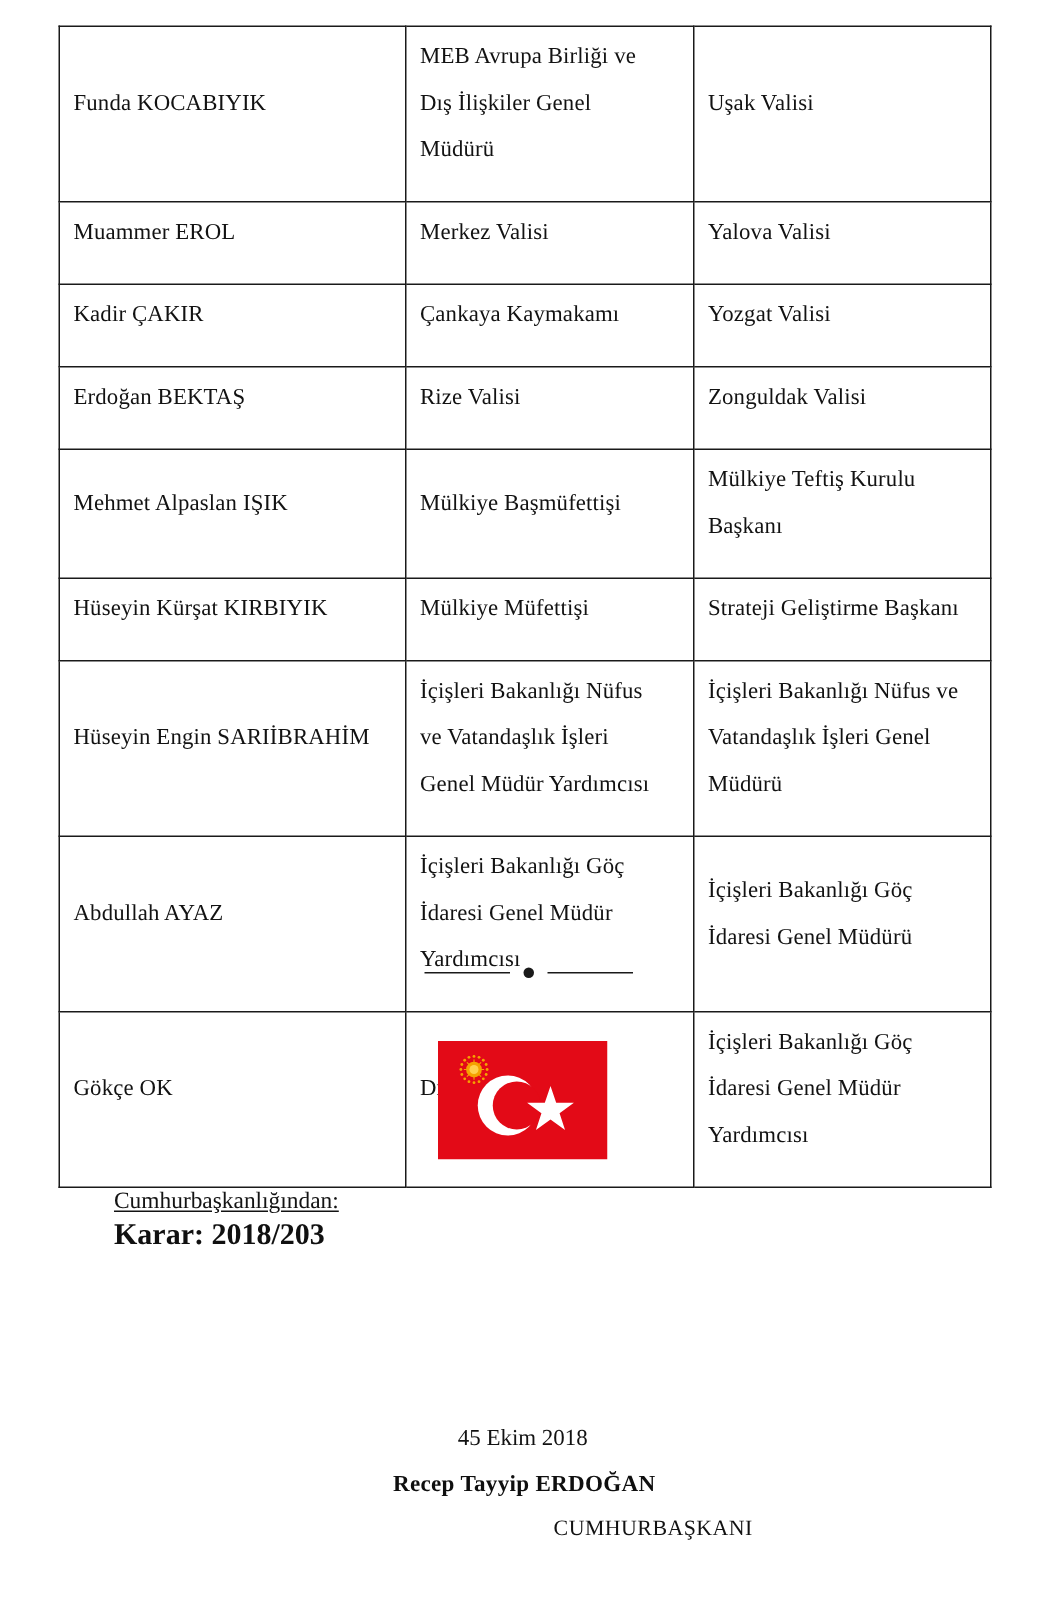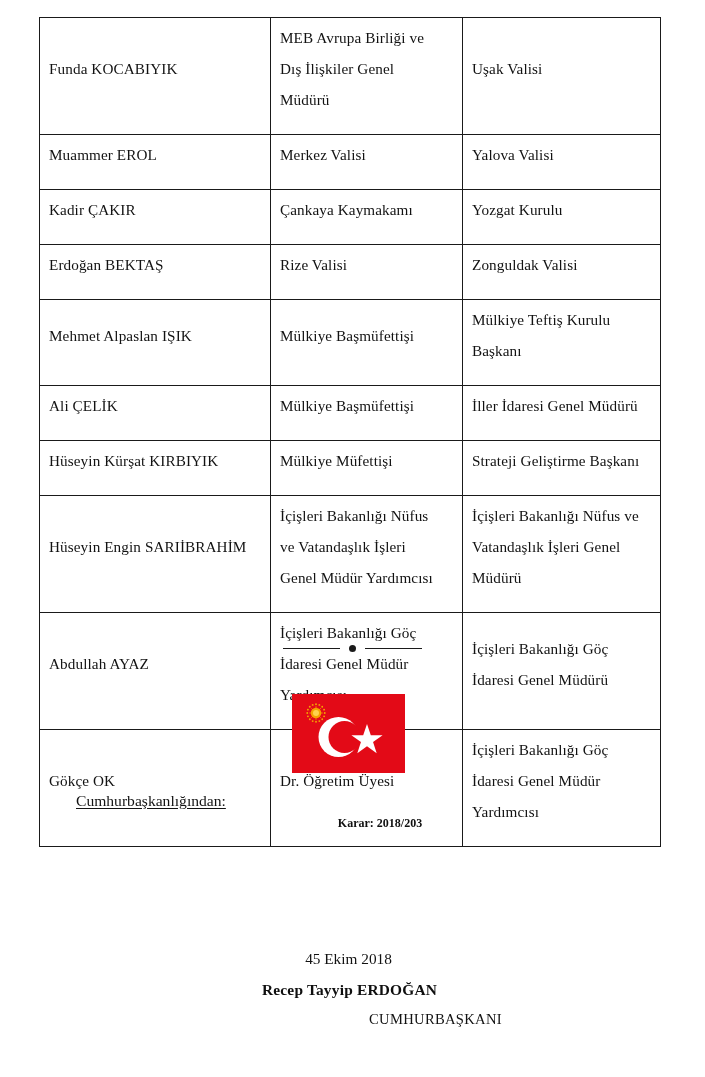--- a/index.html
+++ b/index.html
@@ -91,26 +91,25 @@
     width: 608px;
   }
   .decree-issuer {
     font-size: 15.6px;
     line-height: 20px;
     text-decoration: underline;
     text-underline-offset: 2px;
     color: #131313;
   }
   .decree-number {
-    font-size: 12px;
+    font-size: 20px;
     font-weight: bold;
     line-height: 21px;
     margin-top: 2px;
     color: #101010;
-    text-align: center;
   }
   .decree-body {
     margin-top: 6px;
     margin-left: -49px;
     width: 604px;
     font-size: 15.3px;
     line-height: 22.5px;
     text-align: justify;
     text-justify: inter-word;
     color: #121212;
@@ -196,21 +195,21 @@
     </tr>
 
     <tr class="h1">
       <td class="cell-lines">
         <span>Kadir ÇAKIR</span>
       </td>
       <td class="cell-lines">
         <span>Çankaya Kaymakamı</span>
       </td>
       <td class="cell-lines">
-        <span>Yozgat Kurulu</span>
+        <span>Yozgat Valisi</span>
       </td>
     </tr>
 
     <tr class="h1">
       <td class="cell-lines">
         <span>Erdoğan BEKTAŞ</span>
       </td>
       <td class="cell-lines">
         <span>Rize Valisi</span>
       </td>
@@ -225,31 +224,20 @@
       </td>
       <td class="cell-lines">
         <span>Mülkiye Başmüfettişi</span>
       </td>
       <td class="cell-lines">
         <span>Mülkiye Teftiş Kurulu</span>
         <span>Başkanı</span>
       </td>
     </tr>
 
-    <tr class="h1">
-      <td class="cell-lines">
-        <span>Ali ÇELİK</span>
-      </td>
-      <td class="cell-lines">
-        <span>Mülkiye Başmüfettişi</span>
-      </td>
-      <td class="cell-lines">
-        <span>İller İdaresi Genel Müdürü</span>
-      </td>
-    </tr>
 
     <tr class="h1">
       <td class="cell-lines">
         <span>Hüseyin Kürşat KIRBIYIK</span>
       </td>
       <td class="cell-lines">
         <span>Mülkiye Müfettişi</span>
       </td>
       <td class="cell-lines">
         <span>Strateji Geliştirme Başkanı</span>

